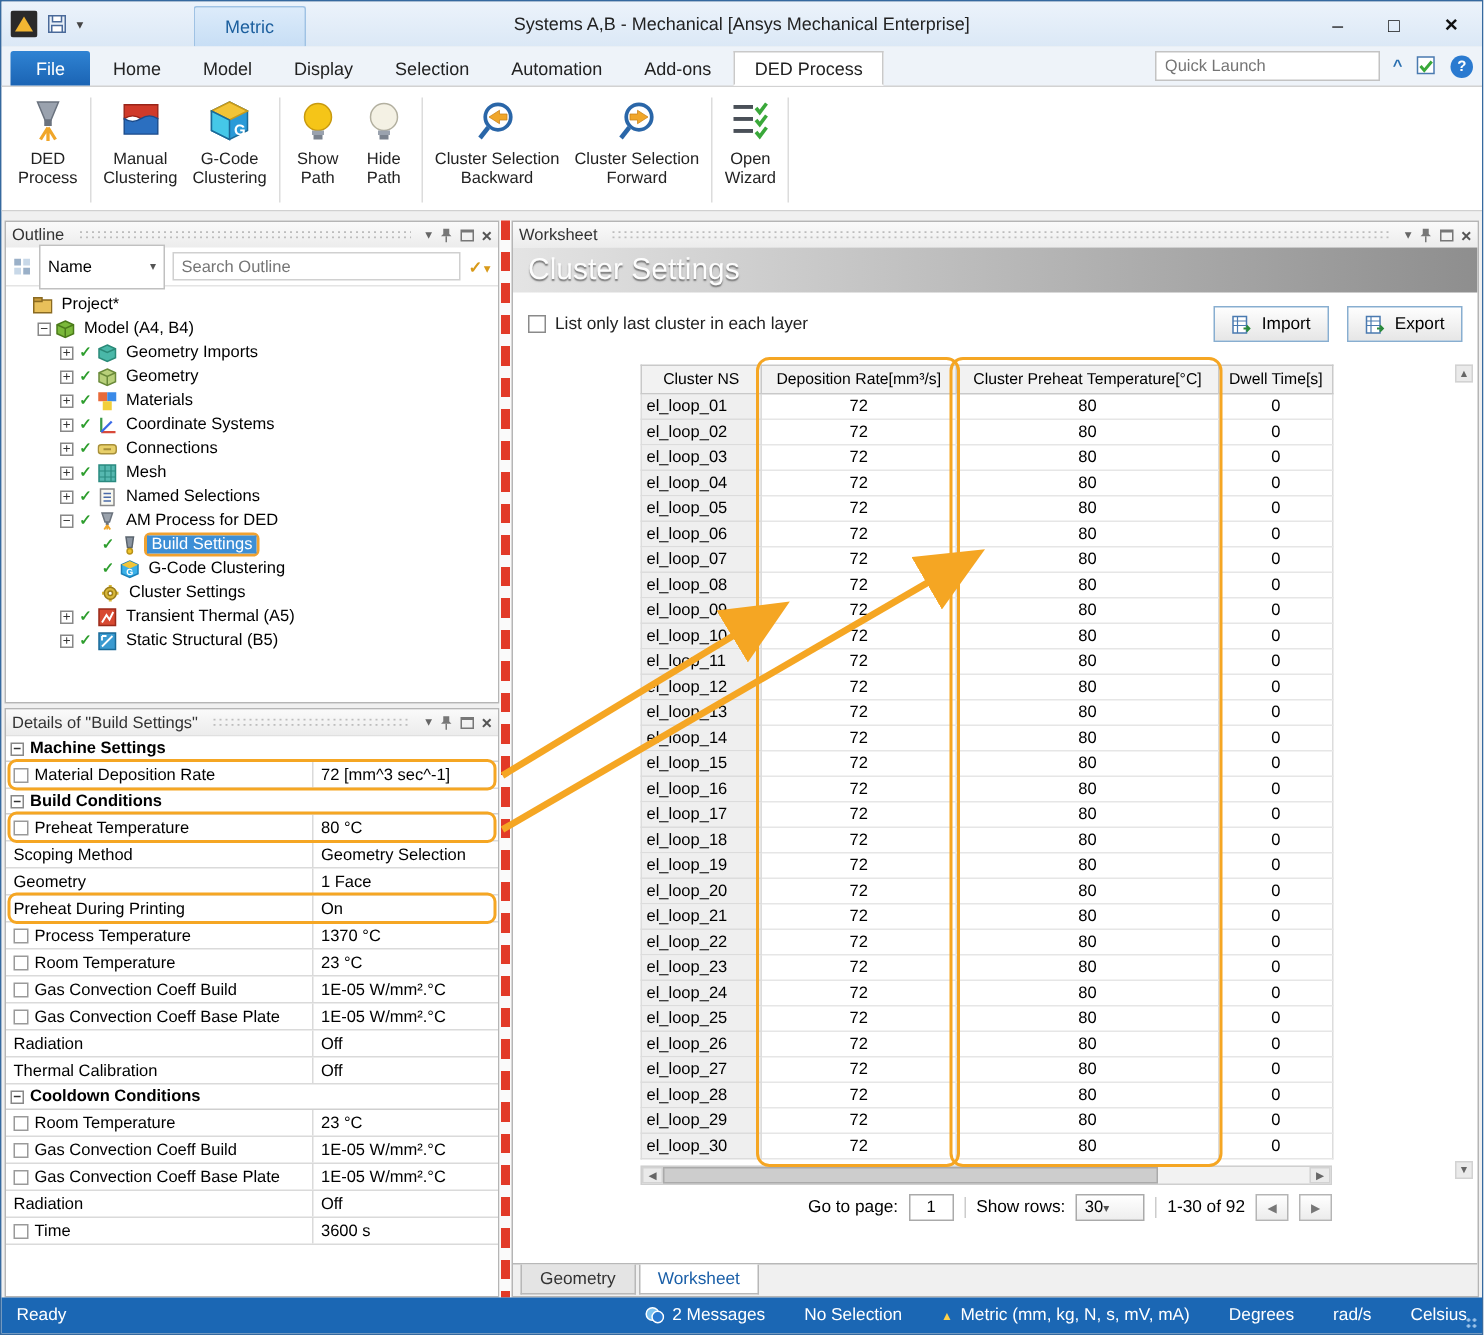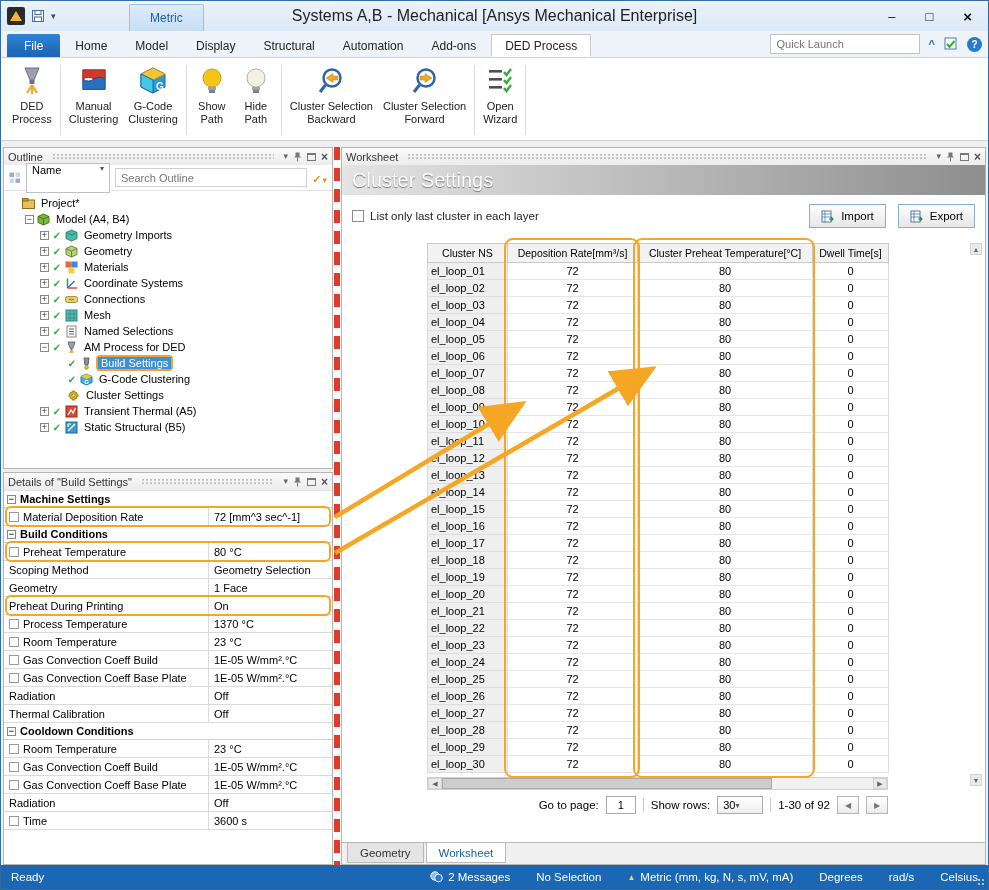--- a/index.html
+++ b/index.html
@@ -4,21 +4,21 @@
 <style>
   *{margin:0;padding:0;box-sizing:border-box;}
   body{font-family:"Liberation Sans",sans-serif;background:#fff;}
   .window{width:989px;height:890px;border:1px solid #35699f;position:relative;background:#ececec;overflow:hidden;}
 
   
   .titlebar{height:30px;background:linear-gradient(#ecf3fb,#dbe8f6);display:flex;align-items:center;padding:0 6px;position:relative;gap:6px;}
   .tb-ic{display:flex;align-items:center;justify-content:center;}
   .tb-caret{font-size:9px;color:#444;}
   .context-tab{position:absolute;left:128px;top:3px;height:27px;padding:0 20px;background:linear-gradient(#dcebfa,#c7def5);border:1px solid #9fc2e4;border-bottom:none;display:flex;align-items:center;font-size:12px;color:#1c5f9e;border-radius:2px 2px 0 0;}
-  .window-title{position:absolute;left:0;right:0;text-align:center;font-size:16px;color:#222;pointer-events:none;}
+  .window-title{position:absolute;left:0;right:0;text-align:center;font-size:12px;color:#222;pointer-events:none;}
   .win-controls{margin-left:auto;display:flex;gap:30px;padding-right:10px;font-size:13px;color:#111;z-index:2;align-items:center;}
   .win-controls .close{font-weight:bold;font-size:15px;}
 
   
   .tabrow{height:27px;background:#eef3f9;display:flex;align-items:flex-end;padding:0 6px;gap:2px;border-bottom:1px solid #d2d2d2;position:relative;}
   .tab-file{background:linear-gradient(#2f83d3,#1b64b4);color:#fff;padding:0 17px;font-size:12px;height:23px;display:flex;align-items:center;border-radius:2px 2px 0 0;}
   .tab{padding:0 13px;font-size:12px;color:#222;height:23px;display:flex;align-items:center;}
   .tab.active{background:#fff;border:1px solid #c9c9c9;border-bottom:1px solid #fff;margin-bottom:-1px;z-index:2;}
   .quick-launch{margin-left:auto;display:flex;align-items:center;gap:9px;margin-bottom:3px;}
   .ql-input{width:150px;height:20px;border:1px solid #c3c3c3;font-size:11px;padding:0 6px;color:#444;outline:none;}
@@ -40,21 +40,21 @@
   .left-gap{height:3px;}
   .details-panel{flex:1;}
   .panel-header{height:17px;display:flex;align-items:center;padding:0 4px;background:linear-gradient(#fafafa,#ececec);font-size:11px;color:#333;flex:none;gap:5px;}
   .ph-dots{flex:1;height:7px;margin:0 4px;background-image:radial-gradient(#bdbdbd 0.8px,transparent 0.9px);background-size:4px 3.5px;}
   .ph-ic{font-size:9px;color:#666;display:flex;align-items:center;line-height:1;}
   .ph-win{width:9px;height:8px;border:1px solid #777;border-top:2px solid #777;}
   .ph-close{font-size:12px;font-weight:bold;color:#555;}
 
   
   .outline-toolbar{height:26px;display:flex;align-items:center;gap:5px;padding:0 5px;border-bottom:1px solid #e4e4e4;flex:none;}
-  .ot-select{width:84px;height:30px;border:1px solid #c0c0c0;display:flex;justify-content:space-between;padding:0 5px;font-size:11px;background:#fff;}
+  .ot-select{width:84px;height:30px;border:1px solid #c0c0c0;display:flex;align-items:center;justify-content:space-between;padding:0 5px;font-size:11px;background:#fff;}
   .ot-search{flex:1;height:19px;border:1px solid #d0d0d0;font-size:11px;padding:0 5px;color:#555;outline:none;}
   .gold-check{color:#d89a1a;font-weight:bold;font-size:11px;}
   .gold-caret{color:#d89a1a;font-size:9px;margin-left:1px;}
   .tree{padding:4px 2px;font-size:11px;flex:1;overflow:hidden;}
   .trow{height:16px;display:flex;align-items:center;gap:3px;white-space:nowrap;}
   .exp{width:9px;height:9px;border:1px solid #888;background:#fff;font-size:9px;line-height:7px;text-align:center;color:#333;flex:none;}
   .exp-sp{width:9px;flex:none;}
   .tcheck{color:#2e9e2e;font-weight:bold;font-size:10px;width:10px;flex:none;text-align:center;}
   .ti{width:13px;height:13px;flex:none;display:flex;}
   .tlabel{padding:0 3px;}
@@ -148,21 +148,21 @@
       <span class="close">×</span>
     </div>
   </div>
 
   <div class="tabrow">
     <div class="tab-file">File</div>
     <div style="display:flex;align-items:flex-start;gap:2px;">
         <div class="tab">Home</div>
         <div class="tab">Model</div>
         <div class="tab">Display</div>
-        <div class="tab">Structural</div>
+        <div class="tab">Selection</div>
         <div class="tab">Automation</div>
         <div class="tab">Add-ons</div>
         <div class="tab active">DED Process</div>
       </div>
     <div class="quick-launch">
       <input class="ql-input" placeholder="Quick Launch" style="">
       <span class="ql-caret">^</span>
       <span class="tb-ic">
         <svg width="14" height="14" viewBox="0 0 14 14">
             <rect x="1" y="1" width="11" height="11" fill="#fff" stroke="#4a7ab0"></rect>

